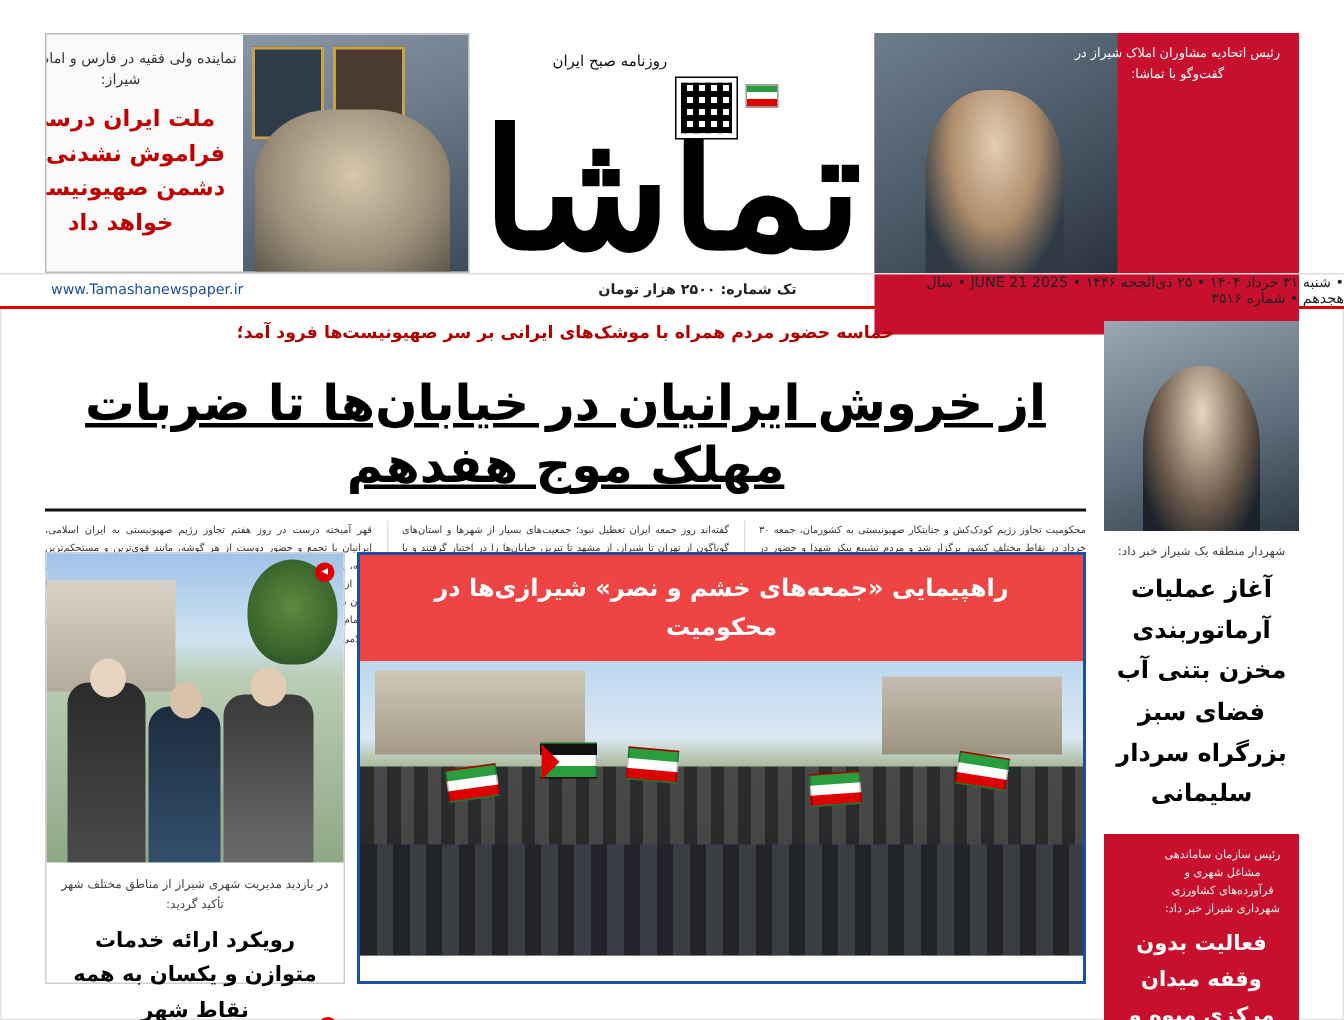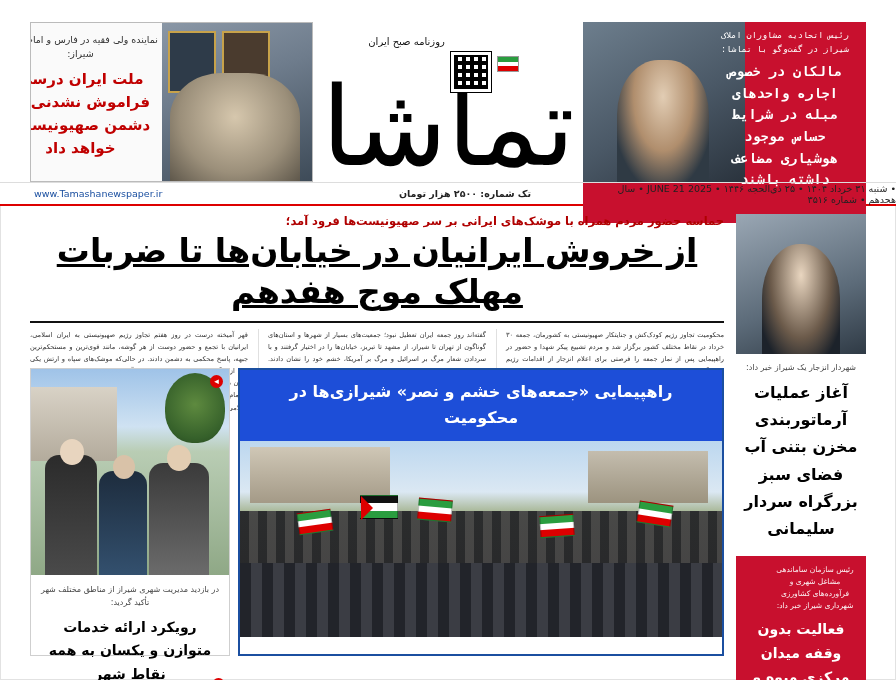--- a/index.html
+++ b/index.html
@@ -62,21 +62,21 @@
     font-size: 15px; font-weight: bold; color: #c00000; line-height: 1.55;
   }
 
   
   .mh-center {
     flex: 1; position: relative; height: 160px;
     display: flex; align-items: flex-end; justify-content: center;
   }
   .logo-word {
     font-family: "DejaVu Serif", serif;
-    font-size: 110px; font-weight: normal; color: #000;
+    font-size: 110px; font-weight: bold; color: #000;
     line-height: 1; letter-spacing: -4px;
     direction: rtl;
     margin-top: 10px;
   }
   .flag-dot {
     position: absolute; right: 56px; top: 34px; width: 22px; height: 16px;
     background: linear-gradient(to bottom,#2a9d3f 33%, #fff 33%, #fff 66%, #d00 66%);
     border: 1px solid #999;
   }
   .qr {
@@ -90,21 +90,21 @@
     outline: 1px solid #000;
   }
   .slogan-top {
     position: absolute; right: 130px; top: 14px;
     font-size: 10px; color: #111;
   }
 
   
   .mh-box-left {
     width: 320px; height: 201px; position: relative;
-    background: #c8102e; overflow: hidden; font-family: Liberation Mono, monospace;
+    background: #c8102e; overflow: hidden;
   }
   .mh-box-left .photo {
     position: absolute; left: 0; top: 0; width: 162px; height: 160px;
     background: linear-gradient(150deg,#6d7e8d 0%, #4a5866 55%, #2a333d 100%);
   }
   .mh-box-left .photo:after {
     content: ""; position: absolute; left: 34px; top: 38px; width: 92px; height: 122px;
     background: radial-gradient(ellipse at 50% 30%, #e2cdb4 0%, #b08e6d 45%, #2f3a44 80%);
     border-radius: 45% 45% 0 0;
   }
@@ -124,22 +124,22 @@
   }
   .date-strip .right { flex: 1; }
   .date-strip .mid   { flex: 1; text-align: center; font-weight: bold; }
   .date-strip .left  { flex: 1; text-align: left; padding-left: 34px; color: #1a4fa0; direction: ltr; }
 
   
   .lead {
     position: absolute; left: 30px; top: 214px; width: 694px;
   }
   .lead-kicker {
-    text-align: right; font-size: 11.5px; color: #b00000; font-weight: bold;
-    margin-bottom: 2px;
+    text-align: center; font-size: 11.5px; color: #b00000; font-weight: bold;
+    margin-bottom: 20px;
   }
   .lead-title {
     text-align: center; font-size: 33px; font-weight: bold; color: #000;
     line-height: 1.25; letter-spacing: -0.5px; text-decoration: underline;
   }
   .lead-rule { height: 2px; background: #111; margin: 8px 0 6px; }
 
   .lead-cols {
     display: flex; direction: rtl; gap: 10px;
     font-size: 6.6px; line-height: 1.85; color: #333; text-align: justify;
@@ -216,21 +216,21 @@
     position: absolute; width: 13px; height: 13px; border-radius: 50%;
     background: #d00; color: #fff; font-size: 9px; line-height: 13px; text-align: center;
   }
 
   
   .feature {
     position: absolute; left: 238px; top: 368px; width: 486px; height: 288px;
     border: 2px solid #1b4fa0;
   }
   .feature .band {
-    background: #1d4ed8; color: #fff; text-align: center;
+    background: #ef4444; color: #fff; text-align: center;
     padding: 9px 10px 11px; direction: rtl;
   }
   .feature .band .l1 { font-size: 16px; font-weight: bold; line-height: 1.6; }
   .feature .band .l2 { font-size: 16px; font-weight: bold; line-height: 1.6; }
   .feature .img {
     position: relative; height: 196px; overflow: hidden;
     background: linear-gradient(to bottom,#bcd7ef 0%, #dbe8f3 26%, #9fae86 38%, #6f6a56 100%);
   }
   .feature .img .sky-bldg {
     position: absolute; top: 6px; left: 10px; width: 140px; height: 56px;
@@ -299,21 +299,20 @@
         <div class="slogan-top">روزنامه صبح ایران</div>
         <div class="qr"></div>
         <div class="flag-dot"></div>
         <div class="logo-word">تماشا</div>
       </div>
 
       <div class="mh-box-left">
         <div class="photo"></div>
         <div class="txt">
           <div class="kicker2">رئیس اتحادیه مشاوران املاک شیراز در گفت‌وگو با تماشا:</div>
-          <div class="head2">مالکان در خصوص اجاره واحدهای مبله در شرایط حساس موجود هوشیاری مضاعف داشته باشند</div>
         </div>
       </div>
     </div>
 
     <div class="date-strip">
       <div class="right">• شنبه ۳۱ خرداد ۱۴۰۴ • ۲۵ ذی‌الحجه ۱۴۴۶ • JUNE 21 2025 • سال هجدهم • شماره ۳۵۱۶</div>
       <div class="mid">تک شماره: ۲۵۰۰ هزار تومان</div>
       <div class="left">www.Tamashanewspaper.ir</div>
     </div>
   </div>
@@ -325,21 +324,21 @@
     <div class="lead-cols">
       <div class="col">محکومیت تجاوز رژیم کودک‌کش و جنایتکار صهیونیستی به کشورمان، جمعه ۳۰ خرداد در نقاط مختلف کشور برگزار شد و مردم تشییع پیکر شهدا و حضور در راهپیمایی پس از نماز جمعه را فرصتی برای اعلام انزجار از اقدامات رژیم اشغالگر قدس دانستند و با سردادن شعارهای کوبنده حمایت خود از نیروهای مسلح و پاسخ کوبنده به متجاوزان را اعلام کردند. در این مراسم ضمن اعلام حمایت قاطع خود از اقتدار دفاعی و قدرت بازدارندگی کشور، بر ادامه راه شهدا و پاسداشت خون آنان تاکید کردند.</div>
       <div class="col">گفته‌اند روز جمعه ایران تعطیل نبود؛ جمعیت‌های بسیار از شهرها و استان‌های گوناگون از تهران تا شیراز، از مشهد تا تبریز، خیابان‌ها را در اختیار گرفتند و با سردادن شعار مرگ بر اسرائیل و مرگ بر آمریکا، خشم خود را نشان دادند. مردم با حضور در این تجمع‌ها، حمایت خود را از نیروهای مسلح و فرماندهان شهید اعلام کردند و خواستار پاسخ قاطع به رژیم صهیونیستی شدند. در تهران نیز پس از اقامه نماز جمعه، جمعیت انبوهی از نمازگزاران با سردادن شعارهای کوبنده، انزجار خود را از اقدامات تروریستی رژیم صهیونیستی اعلام کردند.</div>
       <div class="col">قهر آمیخته درست در روز هفتم تجاوز رژیم صهیونیستی به ایران اسلامی، ایرانیان با تجمع و حضور دوست از هر گوشه، مانند قوی‌ترین و مستحکم‌ترین جبهه، پاسخ محکمی به دشمن دادند. در حالی‌که موشک‌های سپاه و ارتش یکی پس از دیگری بر سر متجاوزان فرود می‌آمد، حماسه حضور مردم در خیابان‌ها نشان داد که با تمام وجود پشت سر نیروهای نظامی و دفاعی کشورشان هستند و تمام ایران یکصدا خشم خویش را بر سر صهیونیست‌ها و دشمنان ایران اسلامی فرود آورد.</div>
     </div>
   </div>
 
   <div class="sidebar">
     <div class="sb-photo"></div>
     <div class="sb-block">
-      <div class="sb-kicker">شهردار انزجار یک شیراز خبر داد:</div>
+      <div class="sb-kicker">شهردار منطقه یک شیراز خبر داد:</div>
       <div class="sb-head">آغاز عملیات آرماتوربندی مخزن بتنی آب فضای سبز بزرگراه سردار سلیمانی</div>
     </div>
     <div class="sb-red-box">
       <div class="k">رئیس سازمان ساماندهی مشاغل شهری و فرآورده‌های کشاورزی شهرداری شیراز خبر داد:</div>
       <div class="h">فعالیت بدون وقفه میدان مرکزی میوه و تره‌بار و بازارچه‌های شهرداری شیراز</div>
 
     </div>
   </div>
 
   <div class="story-left">

